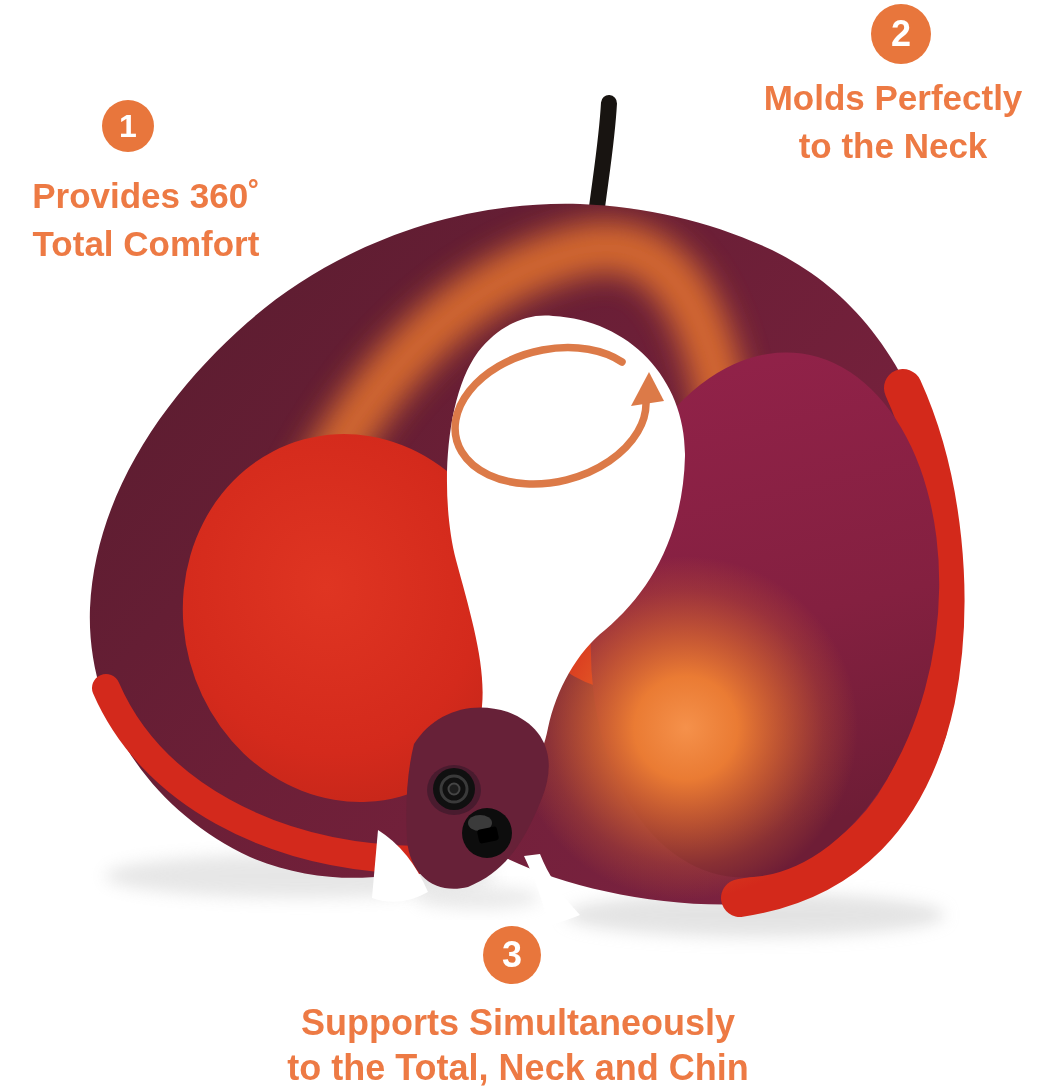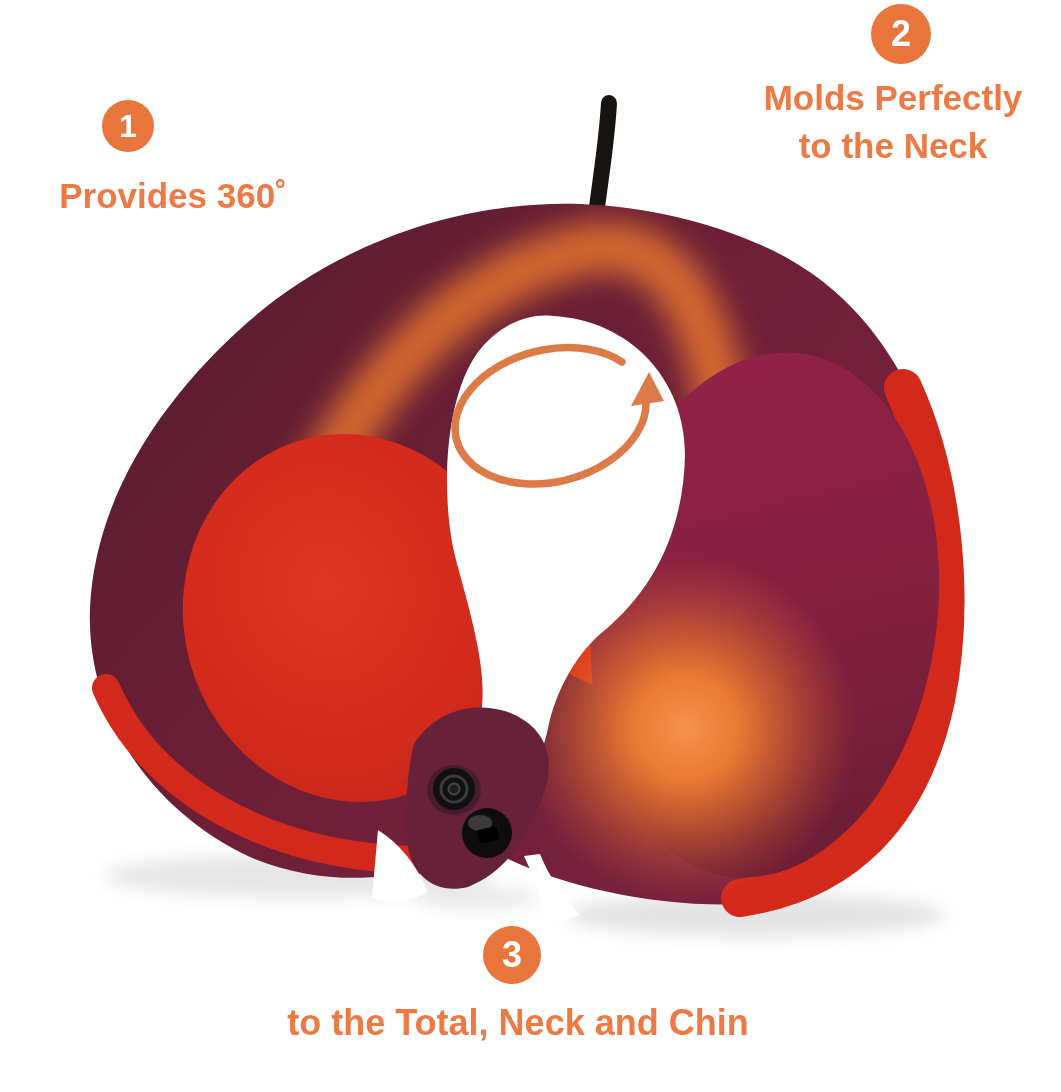--- a/index.html
+++ b/index.html
@@ -9,21 +9,21 @@
   }
   .art{position:absolute;inset:0;z-index:1;}
   .callout{position:absolute;z-index:2;color:#ED7A44;font-weight:700;text-align:center;}
   .badge{
     position:absolute;z-index:2;background:#E8763C;border-radius:50%;
     color:#ffffff;font-weight:700;display:flex;align-items:center;justify-content:center;
   }
   .b1{left:102px;top:100px;width:52px;height:52px;font-size:32px;}
   .b2{left:871px;top:4px;width:60px;height:60px;font-size:36px;}
   .b3{left:483px;top:926px;width:58px;height:58px;font-size:36px;}
-  .c1{left:0;top:172px;width:292px;font-size:35px;line-height:48px;padding-left:27px;}
+  .c1{left:0;top:172px;width:292px;font-size:35px;line-height:48px;}
   .c2{left:723px;top:74px;width:340px;font-size:35px;line-height:48px;}
   .c3{left:180px;top:1000px;width:676px;font-size:36px;line-height:45px;}
 </style>
 </head>
 <body>
 
 <div class="stage">
 
   <svg class="art" viewBox="0 0 1061 1092" aria-hidden="true">
     <defs>
@@ -118,26 +118,28 @@
     <g>
       <circle cx="487" cy="833" r="25" fill="#0d0d0d"></circle>
       <ellipse cx="480" cy="823" rx="12" ry="8" fill="#3b3b3b"></ellipse>
       <rect x="478" y="828" width="20" height="14" rx="3" fill="#000000" transform="rotate(-12 488 835)"></rect>
     </g>
   </svg>
 
   <div class="badge b1">1</div>
   <div class="callout c1">
     <div>Provides 360˚</div>
+    <div>Total Comfort</div>
   </div>
 
   <div class="badge b2">2</div>
   <div class="callout c2">
     <div>Molds Perfectly</div>
     <div>to the Neck</div>
   </div>
 
   <div class="badge b3">3</div>
   <div class="callout c3">
+    <div>Supports Simultaneously</div>
     <div>to the Total, Neck and Chin</div>
   </div>
 
 </div>
 
 </body></html>

